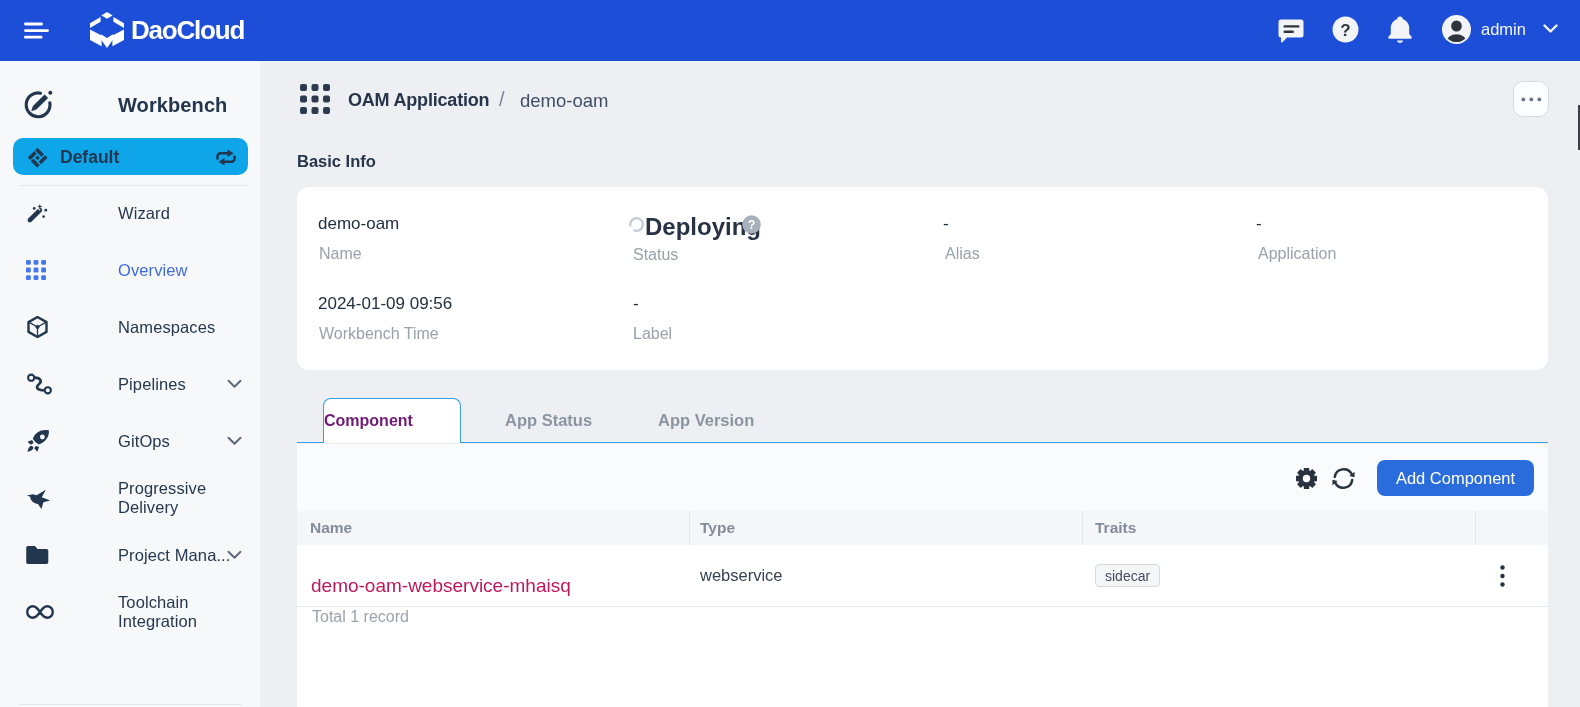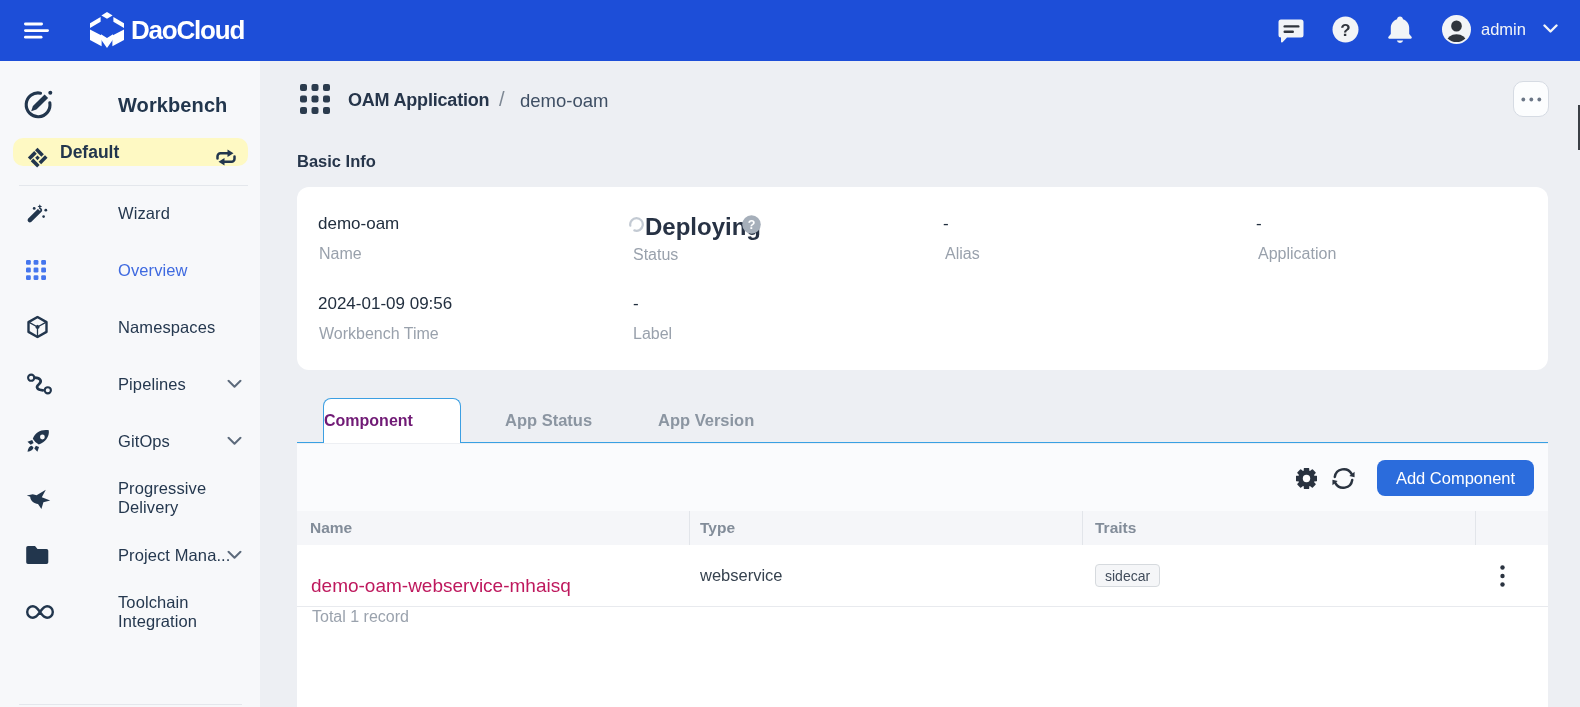--- a/index.html
+++ b/index.html
@@ -79,21 +79,21 @@
 
   <div class="sitem" style="top:24px;height:40px">
     <svg class="icon" style="left:23px" width="31" height="31" viewBox="0 0 31 31">
       <path d="M26.8 13.2 a11.9 11.9 0 1 1 -9.3 -9.5" fill="none" stroke="#22364d" stroke-width="3.1" stroke-linecap="round"></path>
       <path d="M21.6 4.9 l3.5 3.5 -11.7 11.7 -5.2 1.7 1.7 -5.2 Z" fill="#22364d"></path>
       <circle cx="27.3" cy="3.3" r="2" fill="#22364d"></circle>
     </svg>
     <div class="txt" style="font-size:20px;font-weight:bold;left:71px;color:#22364d">Workbench</div>
   </div>
 
-  <div class="abs" style="left:13px;top:77px;width:235px;height:28px;background:#fef9c3;border-radius:10px">
+  <div class="abs" style="left:13px;top:77px;width:235px;height:37px;background:#0ea5e9;border-radius:10px">
     <svg class="abs" style="left:14px;top:9px" width="21" height="21" viewBox="0 0 20 20">
       <g fill="#22364d" transform="rotate(45 10 10)">
         <rect x="3.5" y="3.5" width="8.6" height="3.4"></rect>
         <rect x="13.6" y="3.5" width="3.4" height="8.6"></rect>
         <rect x="7.9" y="13.6" width="8.6" height="3.4"></rect>
         <rect x="3.5" y="7.9" width="3.4" height="8.6"></rect>
         <rect x="8.7" y="8.7" width="3.1" height="3.1"></rect>
       </g>
     </svg>
     <div class="abs" style="left:47px;top:50%;transform:translateY(-50%);font-size:17.5px;font-weight:bold;color:#22364d">Default</div>

